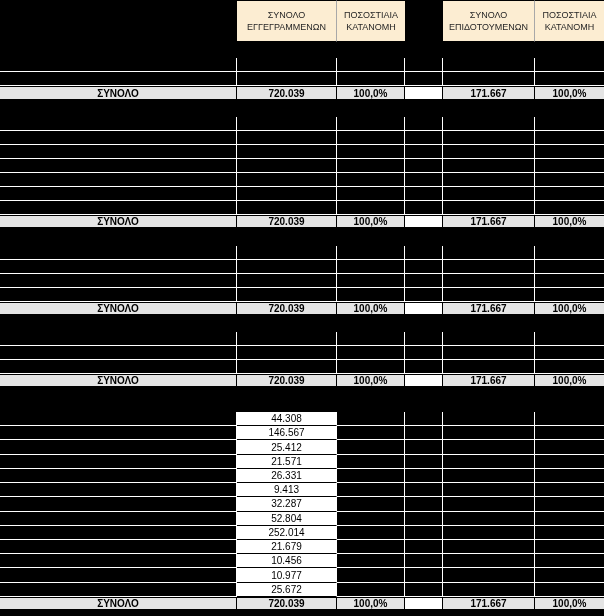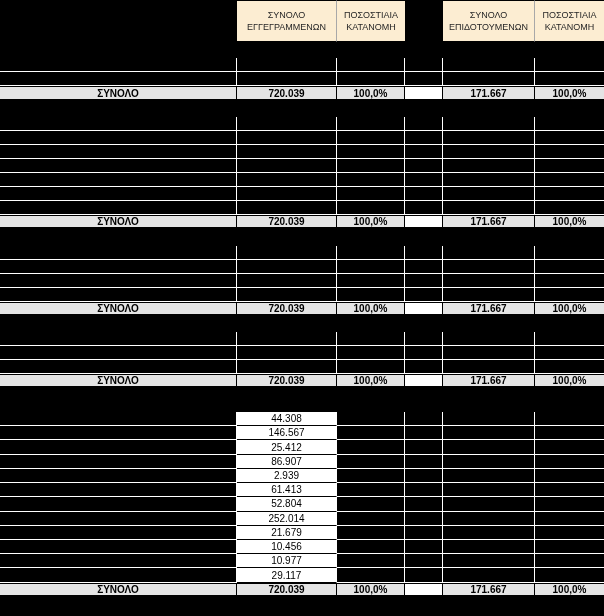--- a/index.html
+++ b/index.html
@@ -246,37 +246,45 @@
       <div class="row" style="height: 14.23px;">
         <div class="cell dcell"></div>
         <div class="cell vcell">25.412</div>
         <div class="cell dcell"></div>
         <div class="cell dcell"></div>
         <div class="cell dcell"></div>
         <div class="cell dcell last"></div>
       </div>
       <div class="row" style="height: 14.23px;">
         <div class="cell dcell"></div>
-        <div class="cell vcell">86.907</div>
-        <div class="cell dcell"></div>
-        <div class="cell dcell"></div>
-        <div class="cell dcell"></div>
-        <div class="cell dcell last"></div>
-      </div>
-      <div class="row" style="height: 14.23px;">
-        <div class="cell dcell"></div>
-        <div class="cell vcell">2.939</div>
-        <div class="cell dcell"></div>
-        <div class="cell dcell"></div>
-        <div class="cell dcell"></div>
-        <div class="cell dcell last"></div>
-      </div>
-      <div class="row" style="height: 14.23px;">
-        <div class="cell dcell"></div>
-        <div class="cell vcell">61.413</div>
+        <div class="cell vcell">21.571</div>
+        <div class="cell dcell"></div>
+        <div class="cell dcell"></div>
+        <div class="cell dcell"></div>
+        <div class="cell dcell last"></div>
+      </div>
+      <div class="row" style="height: 14.23px;">
+        <div class="cell dcell"></div>
+        <div class="cell vcell">26.331</div>
+        <div class="cell dcell"></div>
+        <div class="cell dcell"></div>
+        <div class="cell dcell"></div>
+        <div class="cell dcell last"></div>
+      </div>
+      <div class="row" style="height: 14.23px;">
+        <div class="cell dcell"></div>
+        <div class="cell vcell">9.413</div>
+        <div class="cell dcell"></div>
+        <div class="cell dcell"></div>
+        <div class="cell dcell"></div>
+        <div class="cell dcell last"></div>
+      </div>
+      <div class="row" style="height: 14.23px;">
+        <div class="cell dcell"></div>
+        <div class="cell vcell">32.287</div>
         <div class="cell dcell"></div>
         <div class="cell dcell"></div>
         <div class="cell dcell"></div>
         <div class="cell dcell last"></div>
       </div>
       <div class="row" style="height: 14.23px;">
         <div class="cell dcell"></div>
         <div class="cell vcell">52.804</div>
         <div class="cell dcell"></div>
         <div class="cell dcell"></div>
@@ -310,21 +318,21 @@
       <div class="row" style="height: 14.23px;">
         <div class="cell dcell"></div>
         <div class="cell vcell">10.977</div>
         <div class="cell dcell"></div>
         <div class="cell dcell"></div>
         <div class="cell dcell"></div>
         <div class="cell dcell last"></div>
       </div>
       <div class="row" style="height: 14.23px;">
         <div class="cell dcell"></div>
-        <div class="cell vcell">29.117</div>
+        <div class="cell vcell">25.672</div>
         <div class="cell dcell"></div>
         <div class="cell dcell"></div>
         <div class="cell dcell"></div>
         <div class="cell dcell last"></div>
       </div>
       <div class="row total-row" style="height: 14px;">
         <div class="cell tcell">ΣΥΝΟΛΟ</div>
         <div class="cell tcell">720.039</div>
         <div class="cell tcell">100,0%</div>
         <div class="cell tcell gap"></div>

